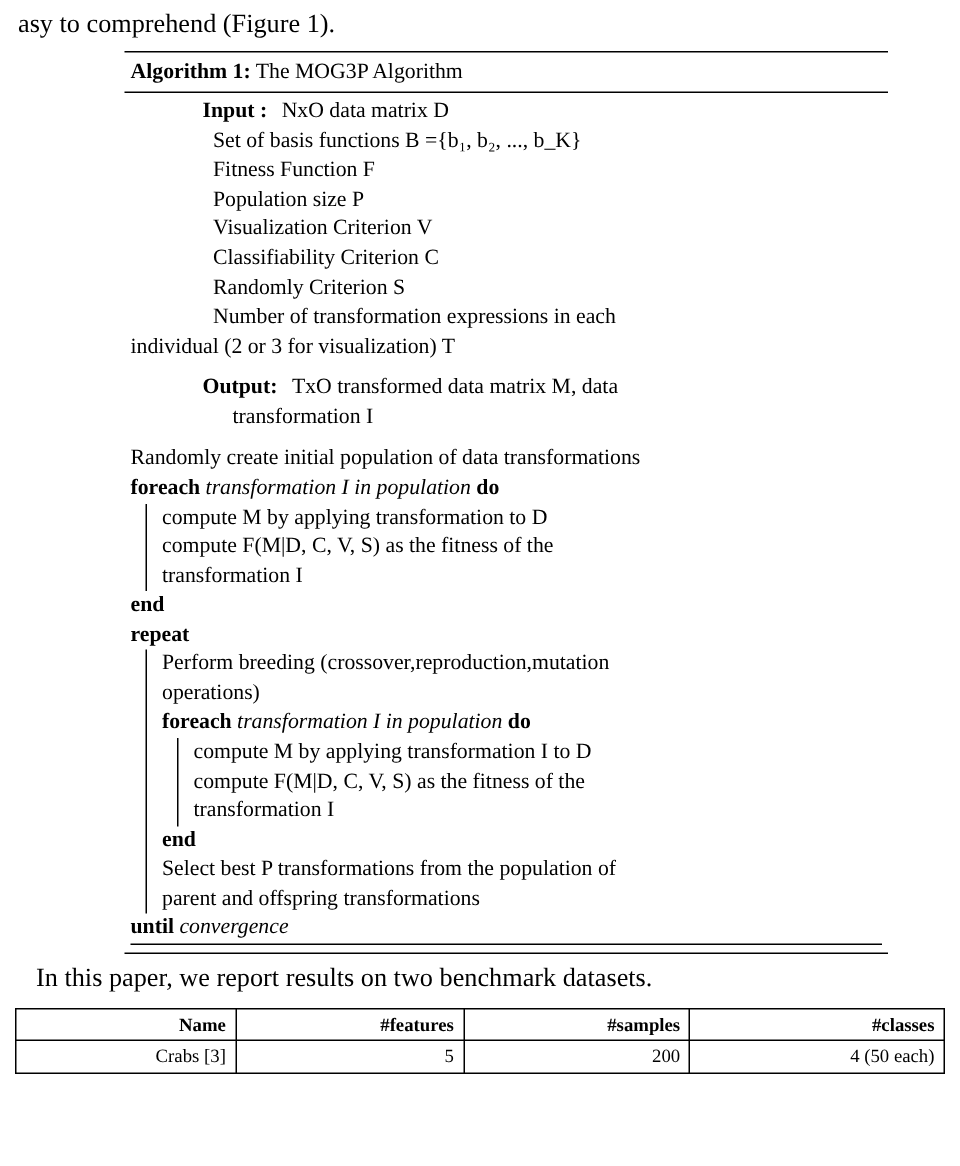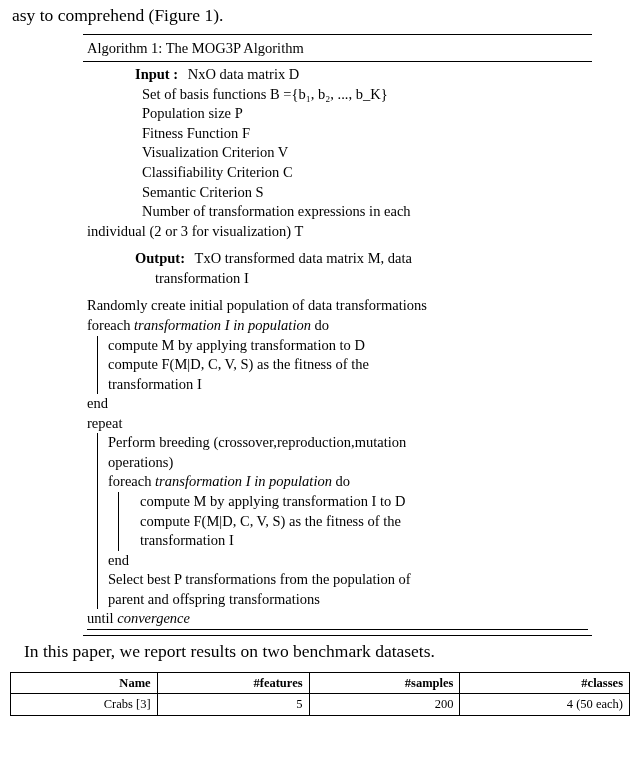--- a/index.html
+++ b/index.html
@@ -44,23 +44,23 @@
     .algo-indent-out { padding-left: 68px; }
     .algo-line { margin: 0; }
     .algo-block {
       border-left: 1px solid #000;
       margin-left: 10px;
       padding-left: 10px;
     }
     .algo-block-inner {
       border-left: 1px solid #000;
       margin-left: 10px;
-      padding-left: 21px;
+      padding-left: 10px;
     }
-    .kw { font-weight: normal; }
+    .kw { font-weight: bold; }
     .em { font-style: italic; }
     .blank { height: 8px; }
     .section-heading {
       font-weight: bold;
       font-size: 22px;
       margin: 10px 0 4px 0;
     }
     .body-text {
       font-size: 17.5px;
       margin: 4px 0 8px 16px;
@@ -92,25 +92,25 @@
   <div class="algo-box">
     <div class="algo-title-line">
       <span class="kw">Algorithm 1:</span><span> The MOG3P Algorithm</span>
     </div>
     <div class="algo-body">
       <div class="algo-line">
         <span class="algo-input-label">Input  :</span>
         <span class="algo-indent1b">NxO data matrix D</span>
       </div>
       <div class="algo-line algo-indent1">Set of basis functions B ={b₁, b₂, ..., b_K}</div>
+      <div class="algo-line algo-indent1">Fitness Function F</div>
       <div class="algo-line algo-indent1">Population size P</div>
-      <div class="algo-line algo-indent1">Fitness Function F</div>
       <div class="algo-line algo-indent1">Visualization Criterion V</div>
       <div class="algo-line algo-indent1">Classifiability Criterion C</div>
-      <div class="algo-line algo-indent1">Semantic Criterion S</div>
+      <div class="algo-line algo-indent1">Randomly Criterion S</div>
       <div class="algo-line algo-indent1">Number of transformation expressions in each</div>
       <div class="algo-line">individual (2 or 3 for visualization) T</div>
 
       <div class="blank"></div>
 
       <div class="algo-line">
         <span class="algo-output-label">Output:</span>
         <span class="algo-indent1b">TxO transformed data matrix M, data</span>
       </div>
       <div class="algo-line algo-indent-out">transformation I</div>

